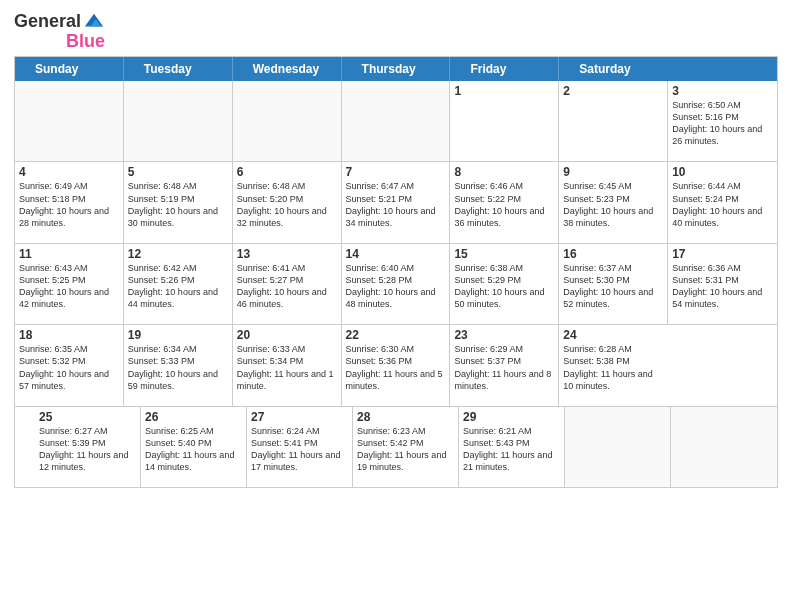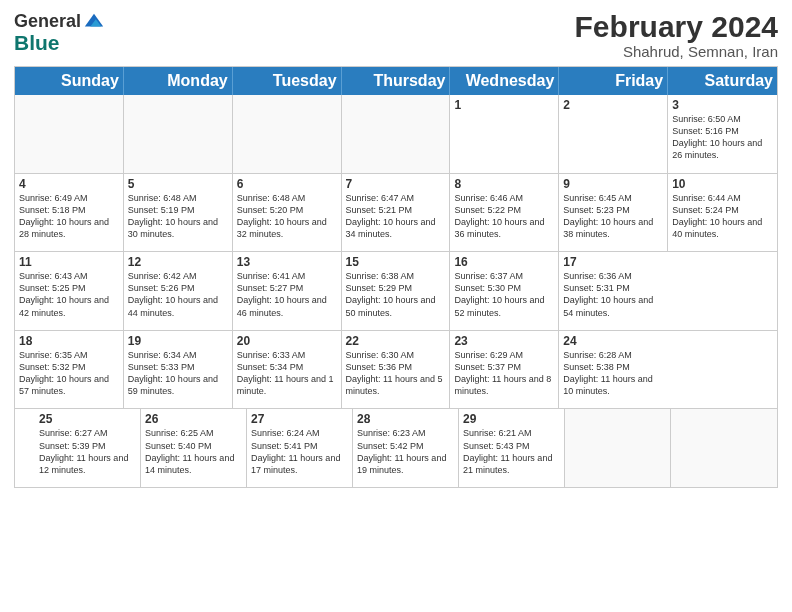--- a/index.html
+++ b/index.html
@@ -27,23 +27,24 @@
     .logo {
       display: flex;
       align-items: center;
     }
     .logo-text-general {
       font-size: 18px;
       font-weight: bold;
       color: #333;
     }
     .logo-text-blue {
-      font-size: 21px;
-      font-weight: bold;
-      color: #0f766e;
+      font-size: 18px;
+      font-weight: bold;
+      color: #ec4899;
+      text-align: right;
     }
     .logo-icon {
       width: 22px;
       height: 22px;
       margin-left: 2px;
     }
     .title-block {
       text-align: right;
     }
     .main-title {
@@ -63,23 +64,23 @@
       border: 1px solid #ccc;
     }
     .cal-header-row {
       display: grid;
       grid-template-columns: repeat(7, 1fr);
       background: #2a7dbf;
     }
     .cal-header-cell {
       color: #fff;
       font-weight: bold;
-      font-size: 16px;
-      padding: 5px 4px;
-      text-align: right;
+      font-size: 12px;
+      padding: 5px 20px;
+      text-align: left;
       border-right: 1px solid #5a9fd4;
     }
     .cal-header-cell:last-child { border-right: none; }
     .cal-body {
       flex: 1;
       display: flex;
       flex-direction: column;
     }
     .cal-week {
       display: grid;
@@ -122,33 +123,28 @@
         <div style="display:flex;align-items:center;">
           <span class="logo-text-general">General</span>
           <svg class="logo-icon" viewBox="0 0 24 24">
             <polygon points="2,18 12,4 22,18" fill="#1a6bbf"></polygon>
             <polygon points="8,18 14,10 20,18" fill="#2a9bd4"></polygon>
           </svg>
         </div>
         <span class="logo-text-blue">Blue</span>
       </div>
     </div>
-    <div class="title-block">
-      <div class="main-title">February 2024</div>
-      <div class="sub-title">Shahrud, Semnan, Iran</div>
-    </div>
   </div>
 
   <div class="calendar">
     <div class="cal-header-row" id="cal-header">
         <div class="cal-header-cell">Sunday</div>
-        <div class="cal-header-cell">Monday</div>
         <div class="cal-header-cell">Tuesday</div>
+        <div class="cal-header-cell">Wednesday</div>
         <div class="cal-header-cell">Thursday</div>
-        <div class="cal-header-cell">Wednesday</div>
         <div class="cal-header-cell">Friday</div>
         <div class="cal-header-cell">Saturday</div>
       </div>
     <div class="cal-body" id="cal-body">
         <div class="cal-week">
           <div class="cal-cell empty"></div>
           <div class="cal-cell empty"></div>
           <div class="cal-cell empty"></div>
           <div class="cal-cell empty"></div>
           <div class="cal-cell">
@@ -219,20 +215,26 @@
             <span class="day-num">12</span>
             <div class="day-info">Sunrise: 6:42 AM
 Sunset: 5:26 PM
 Daylight: 10 hours and 44 minutes.</div>
           </div>
           <div class="cal-cell">
             <span class="day-num">13</span>
             <div class="day-info">Sunrise: 6:41 AM
 Sunset: 5:27 PM
 Daylight: 10 hours and 46 minutes.</div>
+          </div>
+          <div class="cal-cell">
+            <span class="day-num">14</span>
+            <div class="day-info">Sunrise: 6:40 AM
+Sunset: 5:28 PM
+Daylight: 10 hours and 48 minutes.</div>
           </div>
           <div class="cal-cell">
             <span class="day-num">15</span>
             <div class="day-info">Sunrise: 6:38 AM
 Sunset: 5:29 PM
 Daylight: 10 hours and 50 minutes.</div>
           </div>
           <div class="cal-cell">
             <span class="day-num">16</span>
             <div class="day-info">Sunrise: 6:37 AM

